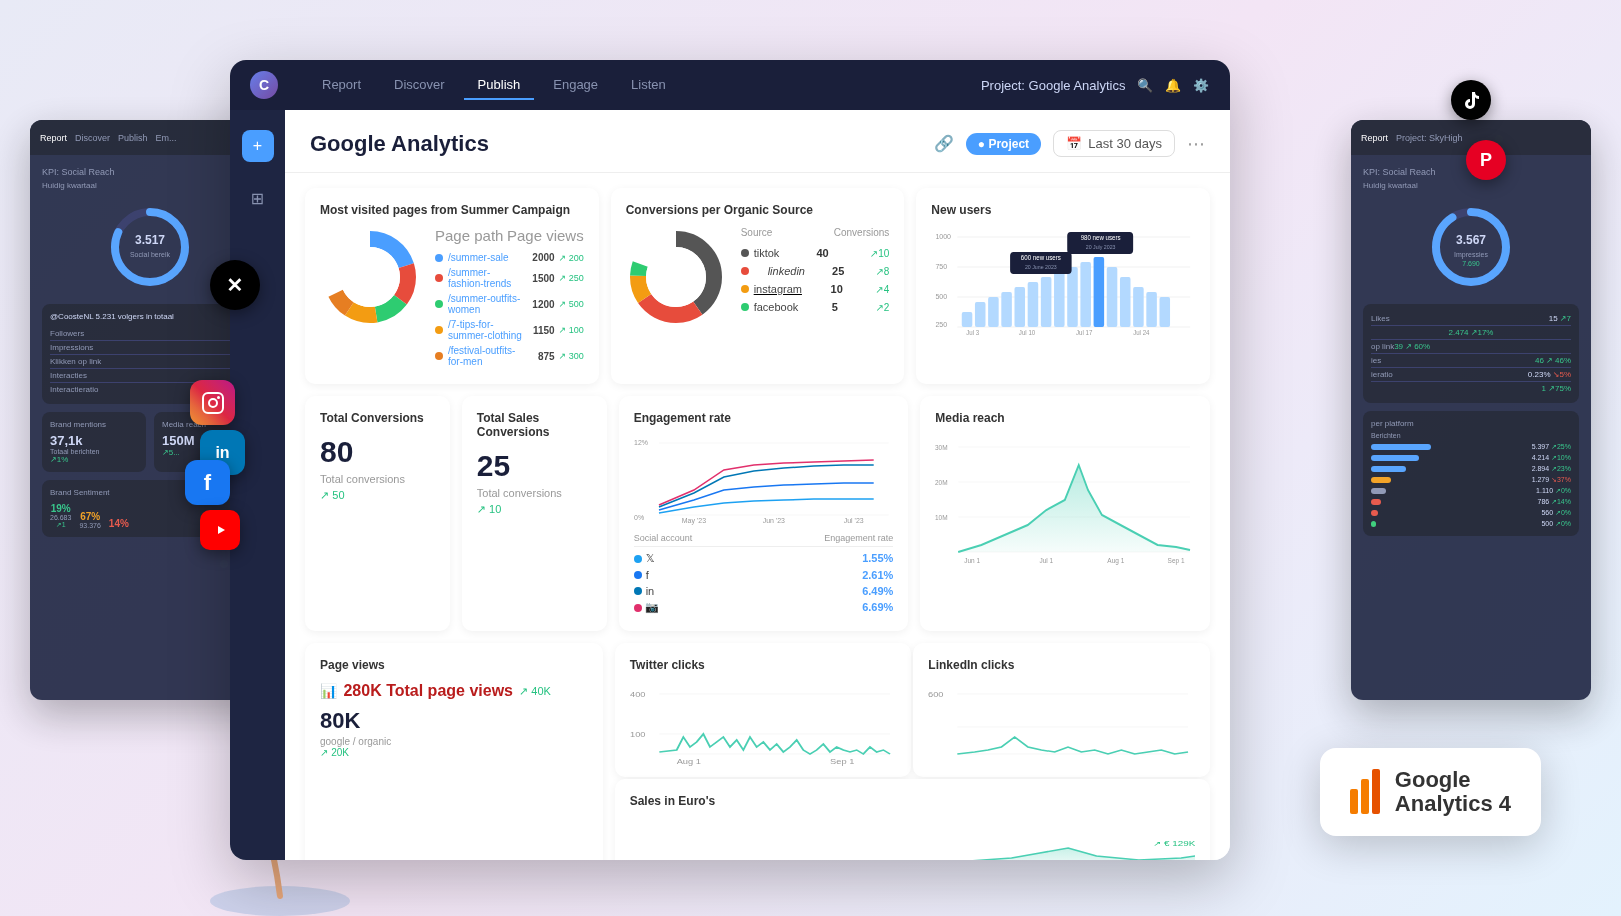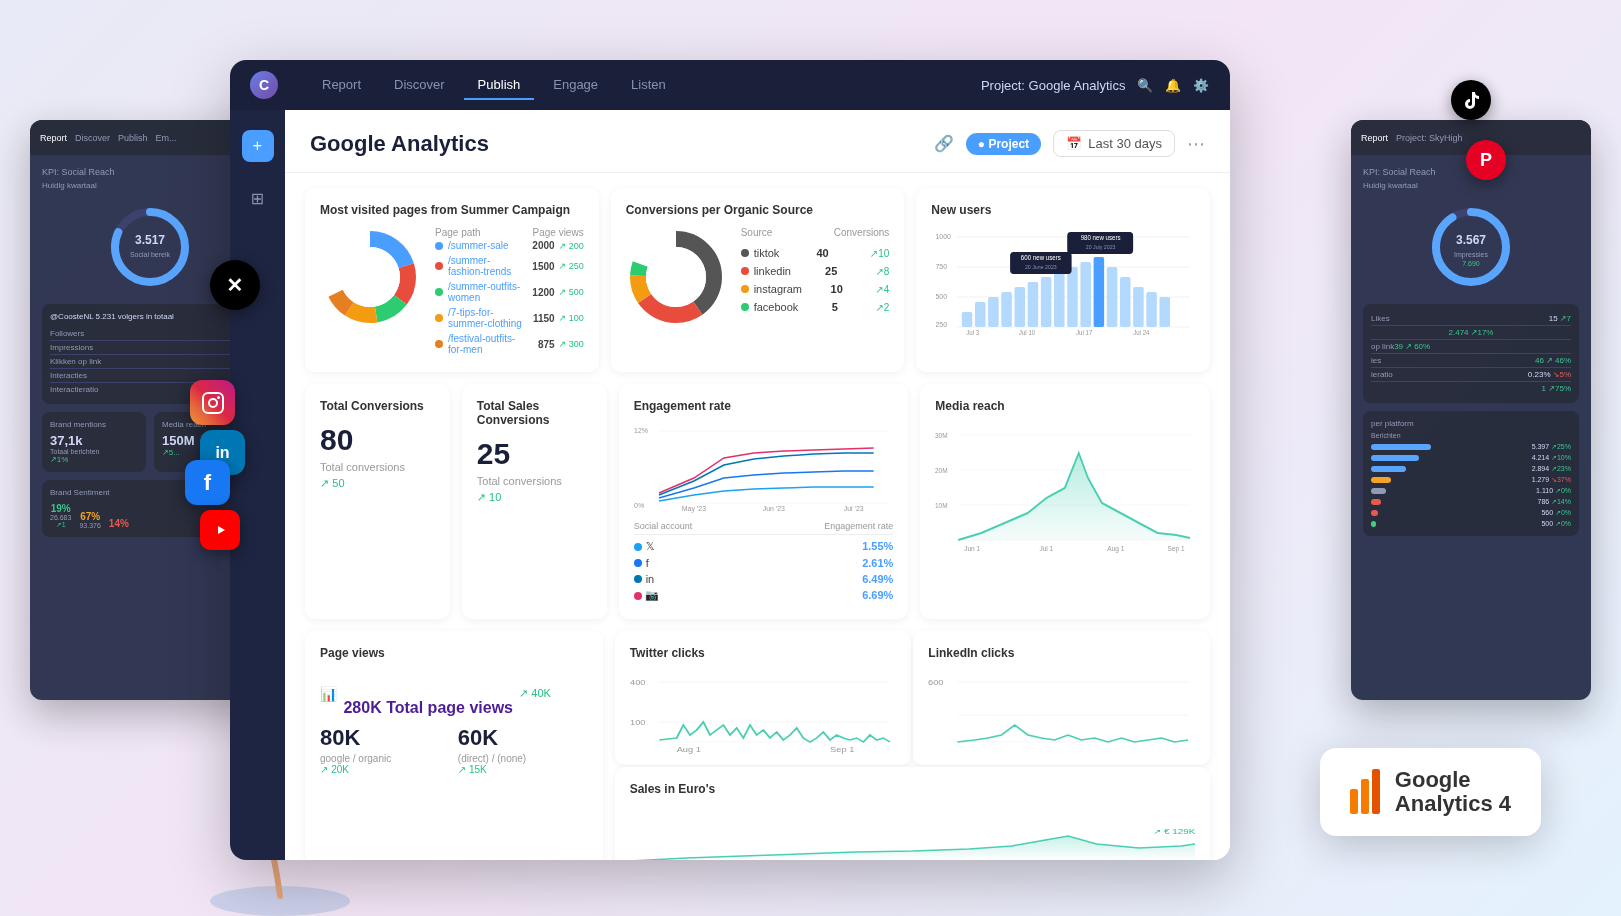--- a/index.html
+++ b/index.html
@@ -232,22 +232,23 @@
       flex-shrink: 0;
     }
 
     .pages-list {
       flex: 1;
     }
 
     .pages-header {
       display: flex;
       justify-content: space-between;
-      font-size: 10px;
+      font-size: 15px;
       color: #999;
+      margin-bottom: 6px;
     }
 
     .page-item {
       display: flex;
       align-items: center;
       justify-content: space-between;
       font-size: 10px;
       padding: 2px 0;
       color: #444;
     }
@@ -636,22 +637,21 @@
       gap: 6px;
       margin-bottom: 8px;
     }
 
     .total-highlight .icon {
       font-size: 14px;
     }
 
     .total-highlight .num {
       font-weight: 700;
-      color: #4c1d95;
-      margin-top: 29px;
+      color: #b91c1c;
     }
 
     .total-highlight .up {
       color: #26c281;
       font-size: 11px;
     }
   </style>
 </head>
 <body>
 
@@ -982,29 +982,29 @@
               </div>
               <div class="conv-item">
                 <div style="display:flex;align-items:center;gap:5px;">
                   <div style="width:8px;height:8px;border-radius:50%;background:#555;"></div>
                   <span class="conv-source">tiktok</span>
                 </div>
                 <span class="conv-num">40</span>
                 <span class="conv-change">↗10</span>
               </div>
               <div class="conv-item">
-                <div style="display:flex;align-items:center;gap:5px;">
+                <div style="display:flex;align-items:center;gap:19px;font-style:italic;">
                   <div style="width:8px;height:8px;border-radius:50%;background:#e74c3c;"></div>
                   <span class="conv-source">linkedin</span>
                 </div>
                 <span class="conv-num">25</span>
                 <span class="conv-change">↗8</span>
               </div>
               <div class="conv-item">
-                <div style="display:flex;align-items:center;gap:5px;">
+                <div style="display:flex;align-items:center;gap:5px;text-decoration:underline;">
                   <div style="width:8px;height:8px;border-radius:50%;background:#f39c12;"></div>
                   <span class="conv-source">instagram</span>
                 </div>
                 <span class="conv-num">10</span>
                 <span class="conv-change">↗4</span>
               </div>
               <div class="conv-item">
                 <div style="display:flex;align-items:center;gap:5px;">
                   <div style="width:8px;height:8px;border-radius:50%;background:#2ecc71;"></div>
                   <span class="conv-source">facebook</span>
@@ -1181,25 +1181,20 @@
             <span class="icon" style="color:#f39c12;">📊</span>
             <span class="num">280K Total page views</span>
             <span class="up">↗ <span>40K</span></span>
           </div>
           <div class="pageviews-grid">
             <div class="pv-item">
               <div class="pv-num">80K</div>
               <div class="pv-label">google / organic</div>
               <div class="pv-change">↗ <span>20K</span></div>
             </div>
-            <div class="pv-item">
-              <div class="pv-num">60K</div>
-              <div class="pv-label">(direct) / (none)</div>
-              <div class="pv-change">↗ <span>15K</span></div>
-            </div>
           </div>
         </div>
 
         <div style="display:grid; grid-template-columns:1fr 1fr; gap:2px;">
 
           <div class="card">
             <div class="card-title">Twitter clicks</div>
             <div class="clicks-chart">
               <svg width="100%" height="90" viewBox="0 0 200 90" preserveAspectRatio="none">
                 <text x="0" y="15" font-size="7" fill="#999">400</text>

